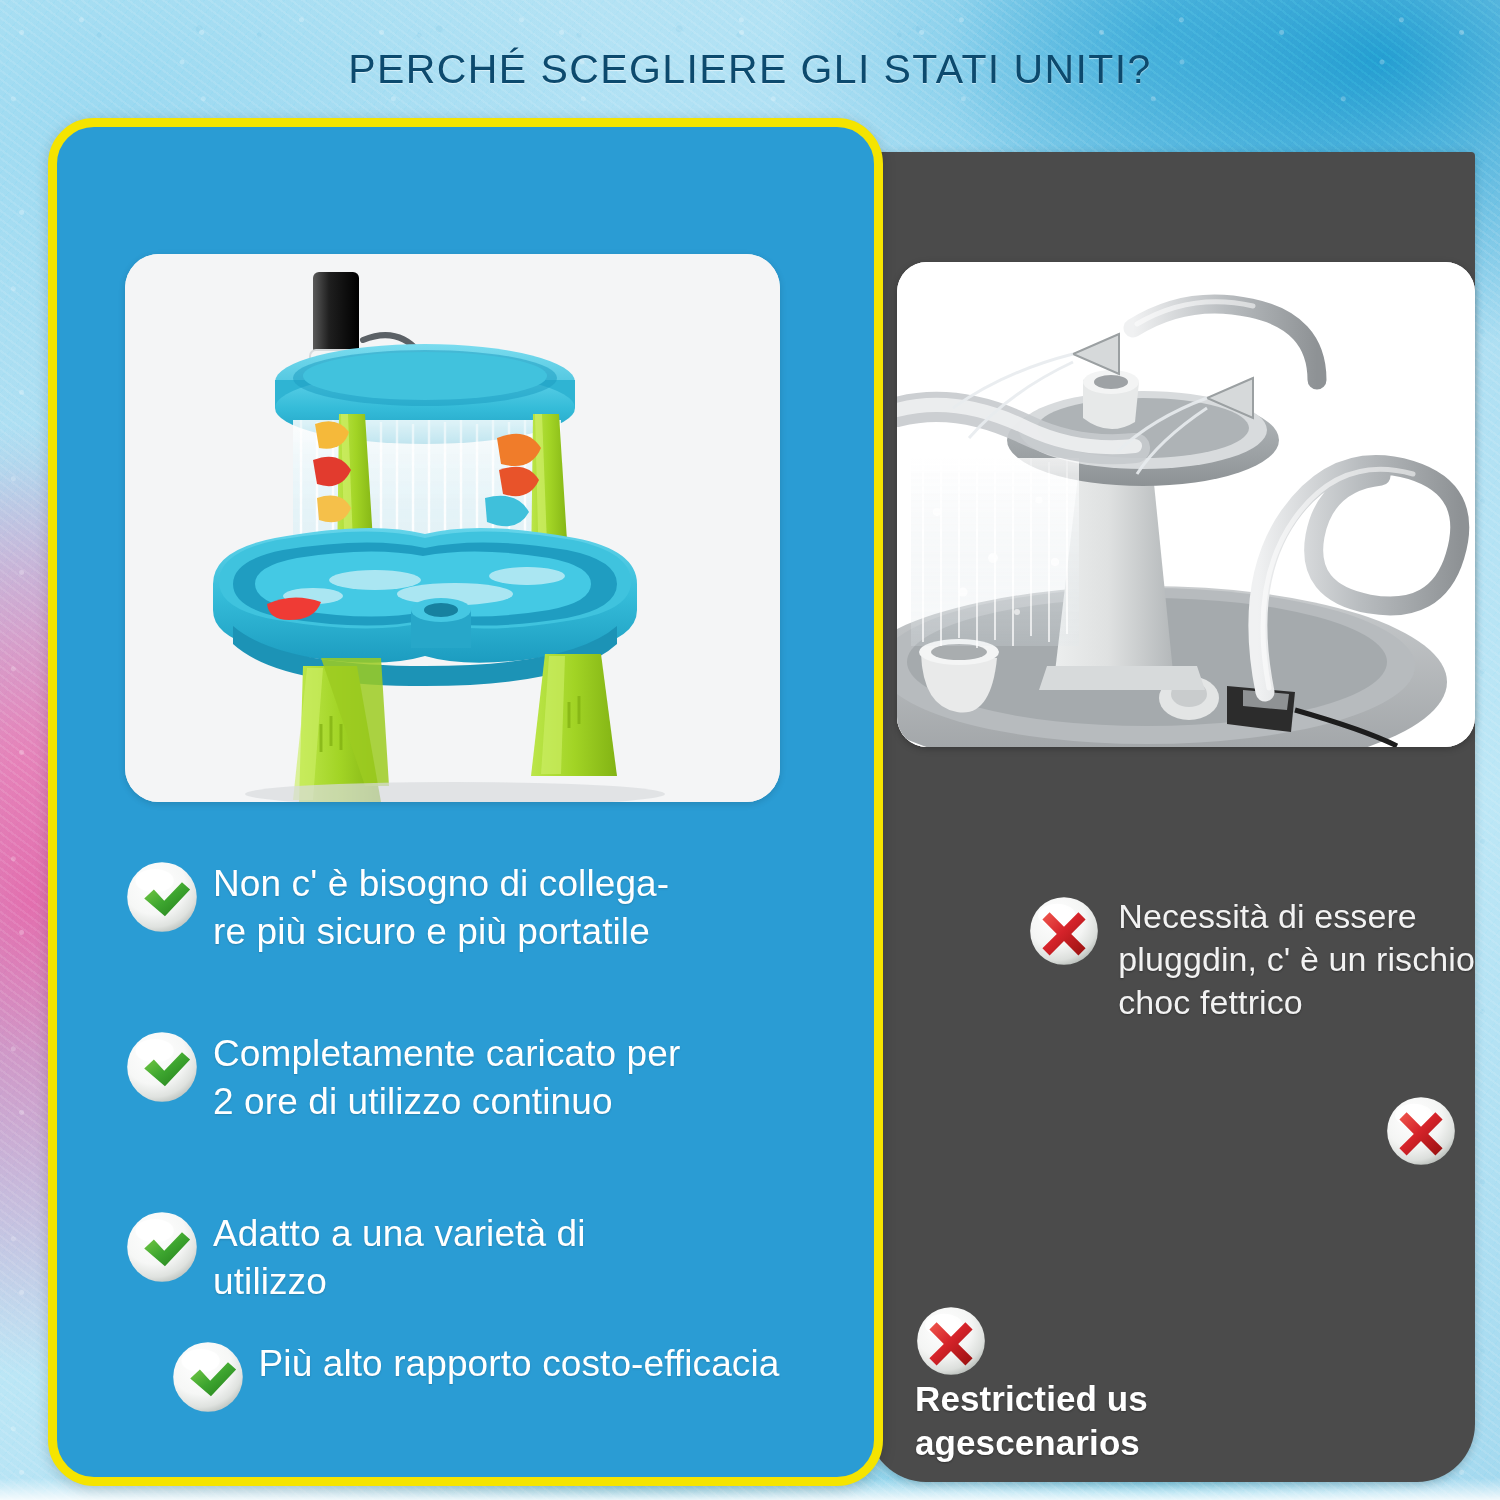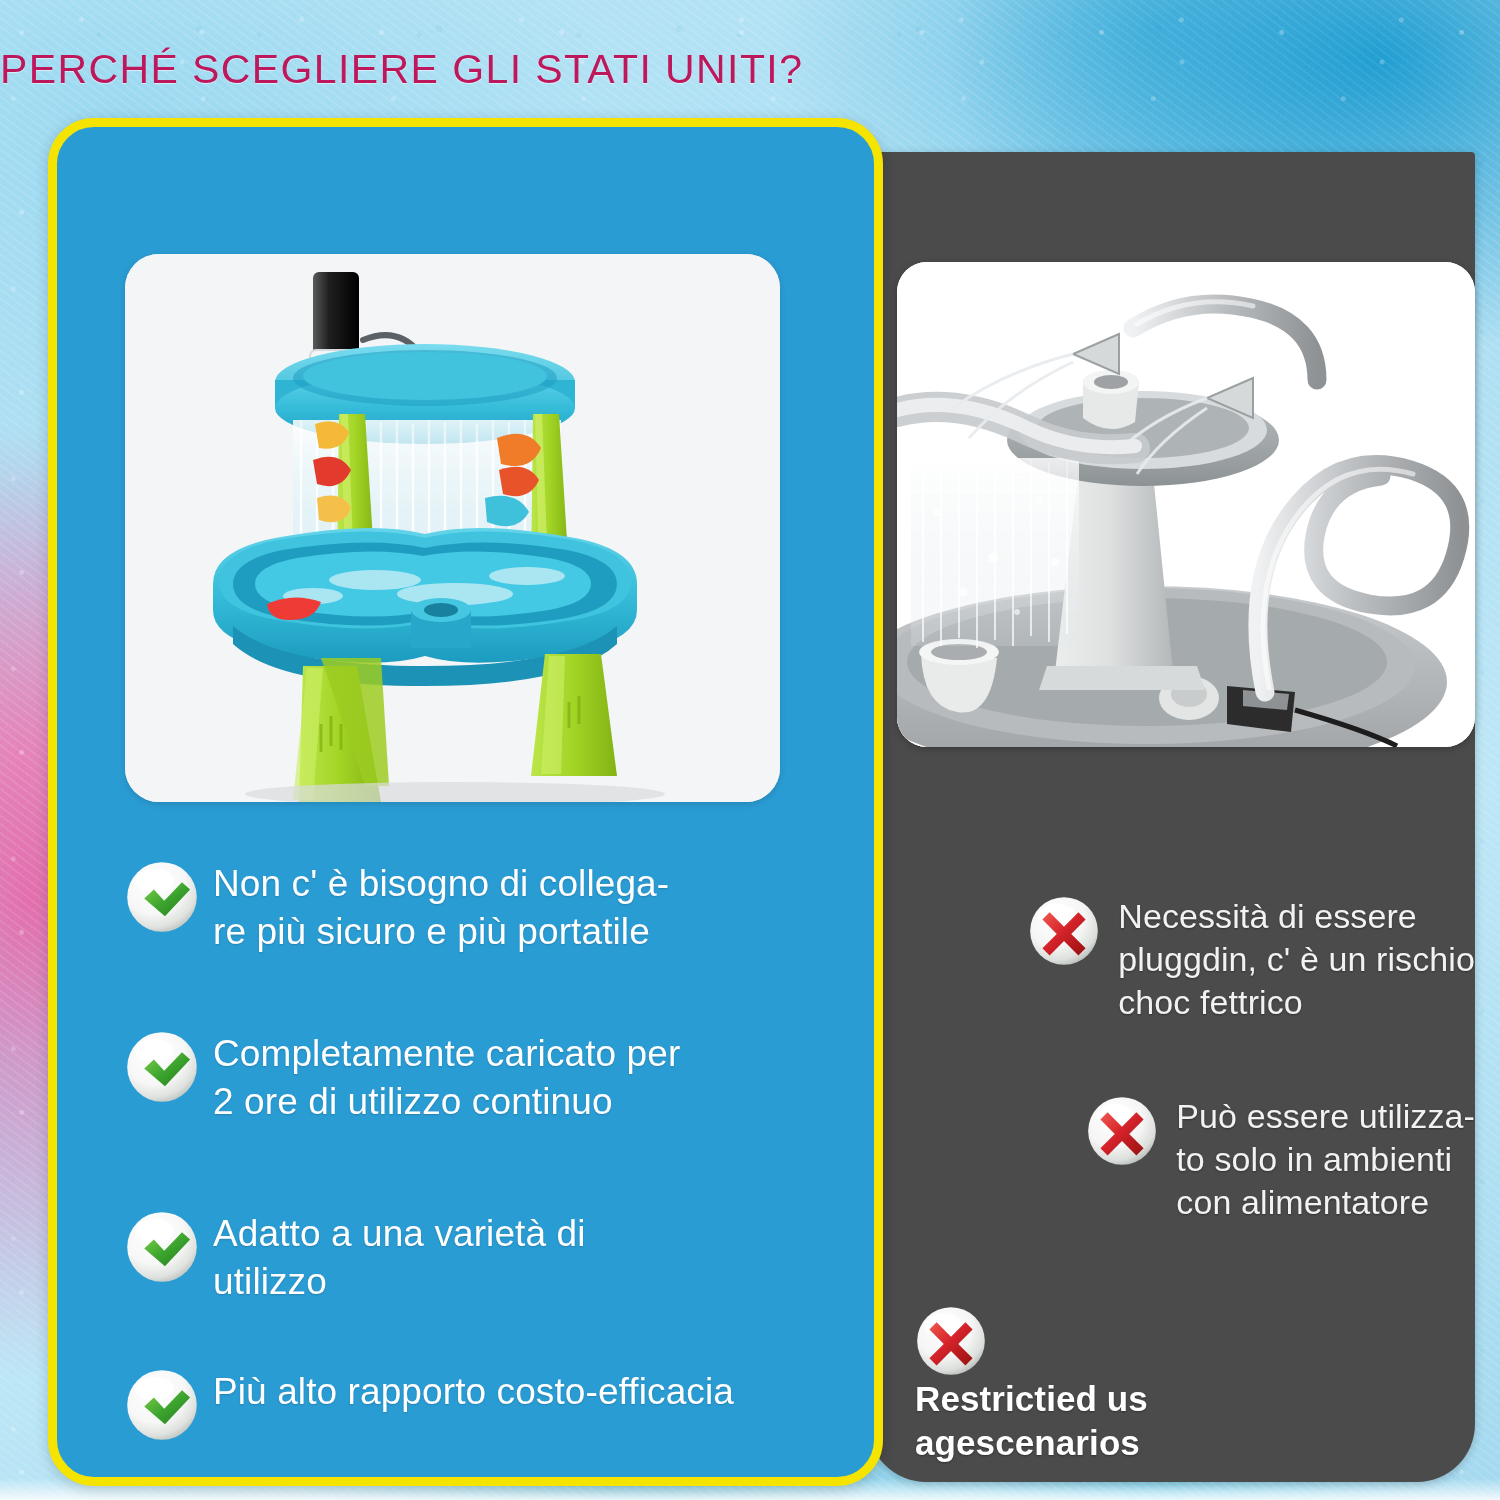--- a/index.html
+++ b/index.html
@@ -44,22 +44,22 @@
       repeating-linear-gradient(37deg, rgba(255,255,255,.55) 0 2px, rgba(0,0,0,0) 2px 7px),
       repeating-linear-gradient(-52deg, rgba(0,90,140,.35) 0 1px, rgba(0,0,0,0) 1px 9px);
   }
   .bg-white-bottom{
     position:absolute;left:0;right:0;bottom:0;height:22px;
     background:linear-gradient(180deg,rgba(255,255,255,0),rgba(255,255,255,.85));
   }
 
   
   #title{
-    position:absolute;top:46px;left:0;width:1500px;z-index:6;
-    font-size:41px;letter-spacing:1.4px;color:#be185d;
+    position:absolute;top:46px;left:0;width:1500px;text-align:center;z-index:6;
+    font-size:41px;letter-spacing:1.4px;color:#0c4a6e;
     font-family:"Liberation Sans", sans-serif;font-weight:400;
     text-shadow:0 1px 1px rgba(255,255,255,.55);
   }
 
   
   #panel-cons{
     position:absolute;left:868px;top:152px;width:607px;height:1330px;z-index:2;
     background:#4b4b4b;
     border-radius:4px 4px 58px 58px;
     box-shadow:0 2px 10px rgba(0,0,0,.20);
@@ -394,21 +394,21 @@
       <svg viewBox="0 0 100 100">
         <circle cx="50" cy="50" r="47" fill="url(#cb1)"></circle>
         <ellipse cx="40" cy="28" rx="26" ry="16" fill="#ffffff" opacity=".85"></ellipse>
         <path d="M26 52 l13 -12 l14 15 l24 -25 l11 10 l-34 36 z" fill="url(#cg1)"></path>
       </svg>
     </span>
     <span class="ftext">Adatto a una varietà di
 utilizzo</span>
   </div>
 
-  <div class="feature" style="top:1368px;">
+  <div class="feature" style="top:1340px;justify-content:center;">
     <span class="badge">
       <svg viewBox="0 0 100 100">
         <circle cx="50" cy="50" r="47" fill="url(#cb1)"></circle>
         <ellipse cx="40" cy="28" rx="26" ry="16" fill="#ffffff" opacity=".85"></ellipse>
         <path d="M26 52 l13 -12 l14 15 l24 -25 l11 10 l-34 36 z" fill="url(#cg1)"></path>
       </svg>
     </span>
     <span class="ftext">Più alto rapporto costo-efficacia</span>
   </div>
 
@@ -443,23 +443,20 @@
   </div>
 
   <div class="feature" style="top:1095px;">
     <span class="badge">
       <svg viewBox="0 0 100 100">
         <circle cx="50" cy="50" r="47" fill="url(#xb1)"></circle>
         <ellipse cx="40" cy="28" rx="26" ry="16" fill="#ffffff" opacity=".85"></ellipse>
         <path d="M30 24 l20 20 l20 -20 l10 10 l-20 20 l20 20 l-10 10 l-20 -20 l-20 20 l-10 -10 l20 -20 l-20 -20 z" fill="url(#xr1)"></path>
       </svg>
     </span>
-    <span class="ftext">Può essere utilizza-
-to solo in ambienti
-con alimentatore</span>
   </div>
 
   <div class="feature bold" style="top:1305px;flex-direction:column;">
     <span class="badge">
       <svg viewBox="0 0 100 100">
         <circle cx="50" cy="50" r="47" fill="url(#xb1)"></circle>
         <ellipse cx="40" cy="28" rx="26" ry="16" fill="#ffffff" opacity=".85"></ellipse>
         <path d="M30 24 l20 20 l20 -20 l10 10 l-20 20 l20 20 l-10 10 l-20 -20 l-20 20 l-10 -10 l20 -20 l-20 -20 z" fill="url(#xr1)"></path>
       </svg>
     </span>

